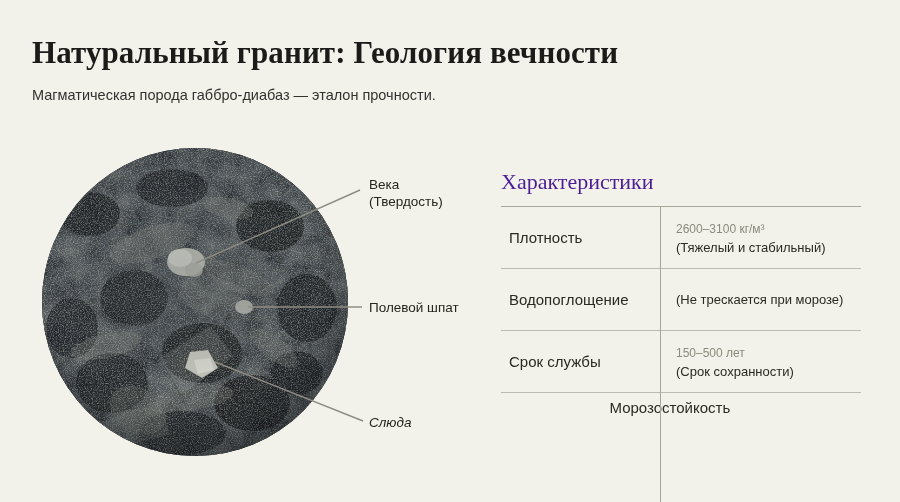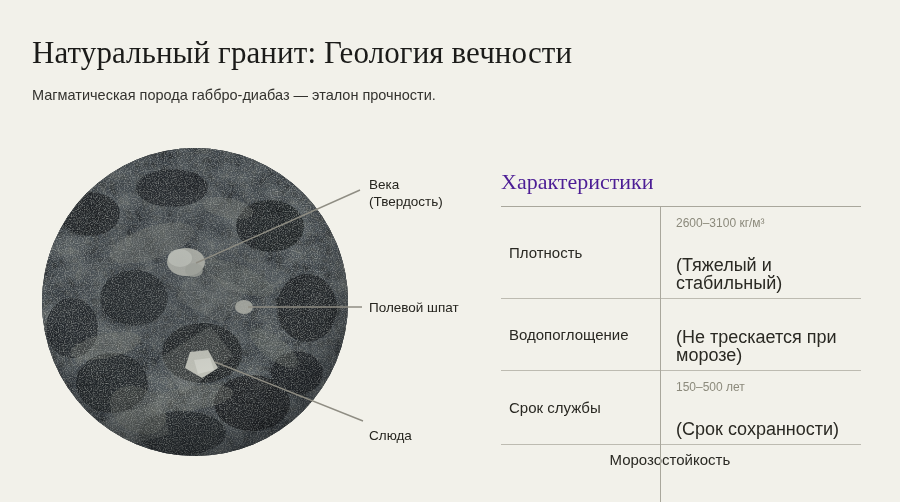--- a/index.html
+++ b/index.html
@@ -25,20 +25,21 @@
   .page-title {
     position: absolute;
     left: 32px;
     top: 36px;
     font-family: "Liberation Serif", serif;
     font-size: 31px;
     line-height: 1.1;
     color: #1b1b19;
     letter-spacing: 0.1px;
     white-space: nowrap;
+    font-weight: bold;
   }
   .page-subtitle {
     position: absolute;
     left: 32px;
     top: 87px;
     font-size: 14.5px;
     color: #33322e;
     white-space: nowrap;
   }
 
@@ -78,21 +79,21 @@
     color: #26251f;
     white-space: nowrap;
   }
   .callout-sub {
     display: block;
     font-size: 13.5px;
     color: #26251f;
   }
   .label-quartz  { left: 369px; top: 176px; }
   .label-feldspar{ left: 369px; top: 299px; }
-  .label-mica    { left: 369px; top: 427px; }
+  .label-mica    { left: 369px; top: 414px; font-style: italic; }
 
   
   .specs {
     position: absolute;
     left: 501px;
     top: 171px;
     width: 360px;
   }
   .specs-title {
     font-family: Liberation Serif, serif;
@@ -127,24 +128,23 @@
     padding: 6px 0 6px 16px;
   }
   .spec-main {
     display: block;
     font-size: 12px;
     line-height: 20px;
     color: #8c8a7c;
   }
   .spec-note {
     display: block;
-    font-size: 18px;
+    font-size: 13px;
     line-height: 18px;
     color: #2a2923;
-    margin-top: 23px;
   }
   .spec-note:empty { display: none; }
   .spec-divider {
     position: absolute;
     left: 159px;
     top: 0;
     bottom: -22px;
     width: 1.3px;
     background: #a9a79c;
   }

